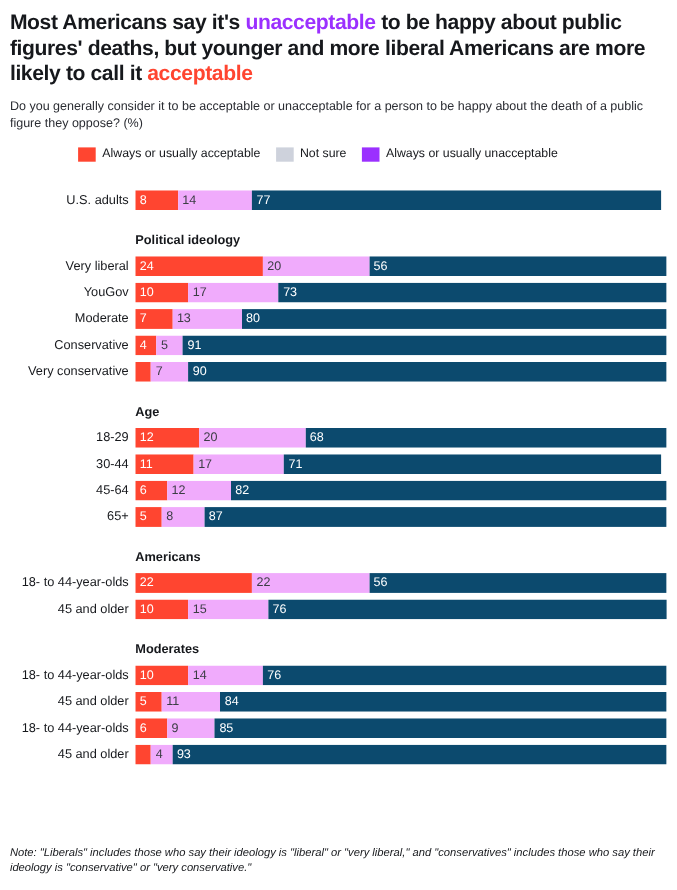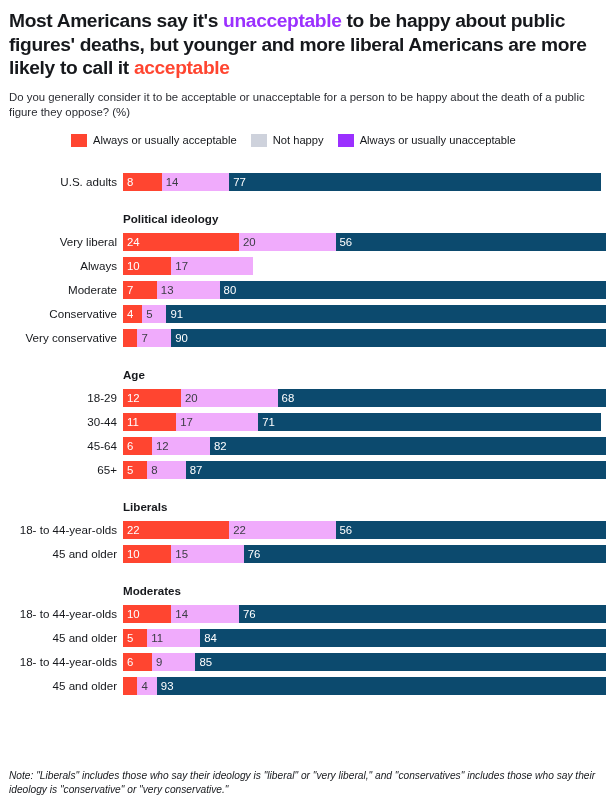--- a/index.html
+++ b/index.html
@@ -168,21 +168,21 @@
 
   <p class="subtitle">Do you generally consider it to be acceptable or unacceptable for a person to be happy about the death of a public figure they oppose? (%)</p>
 
   <div class="legend" id="legend">
       <div class="legend-item">
         <span class="legend-swatch" style="background: rgb(255, 69, 48);"></span>
         <span class="legend-label">Always or usually acceptable</span>
       </div>
       <div class="legend-item">
         <span class="legend-swatch" style="background: rgb(206, 210, 220);"></span>
-        <span class="legend-label">Not happy</span>
+        <span class="legend-label">Not sure</span>
       </div>
       <div class="legend-item">
         <span class="legend-swatch" style="background: rgb(155, 48, 255);"></span>
         <span class="legend-label">Always or usually unacceptable</span>
       </div>
     </div>
 
   <div class="chart" id="chart">
       <div class="group">
         <div class="row">
@@ -210,27 +210,30 @@
             </div>
             <div class="seg ns" style="width: 20%;">
               <span class="seg-val">20</span>
             </div>
             <div class="seg unacc" style="width: 56%;">
               <span class="seg-val">56</span>
             </div>
           </div>
         </div>
         <div class="row">
-          <div class="row-label">Always</div>
+          <div class="row-label">YouGov</div>
           <div class="bar">
             <div class="seg acc" style="width: 10%;">
               <span class="seg-val">10</span>
             </div>
             <div class="seg ns" style="width: 17%;">
               <span class="seg-val">17</span>
+            </div>
+            <div class="seg unacc" style="width: 73%;">
+              <span class="seg-val">73</span>
             </div>
           </div>
         </div>
         <div class="row">
           <div class="row-label">Moderate</div>
           <div class="bar">
             <div class="seg acc" style="width: 7%;">
               <span class="seg-val">7</span>
             </div>
             <div class="seg ns" style="width: 13%;">
@@ -321,21 +324,21 @@
             <div class="seg ns" style="width: 8%;">
               <span class="seg-val">8</span>
             </div>
             <div class="seg unacc" style="width: 87%;">
               <span class="seg-val">87</span>
             </div>
           </div>
         </div>
       </div>
       <div class="group">
-        <div class="group-head">Liberals</div>
+        <div class="group-head">Americans</div>
         <div class="row">
           <div class="row-label">18- to 44-year-olds</div>
           <div class="bar">
             <div class="seg acc" style="width: 22%;">
               <span class="seg-val">22</span>
             </div>
             <div class="seg ns" style="width: 22%;">
               <span class="seg-val">22</span>
             </div>
             <div class="seg unacc" style="width: 56%;">

